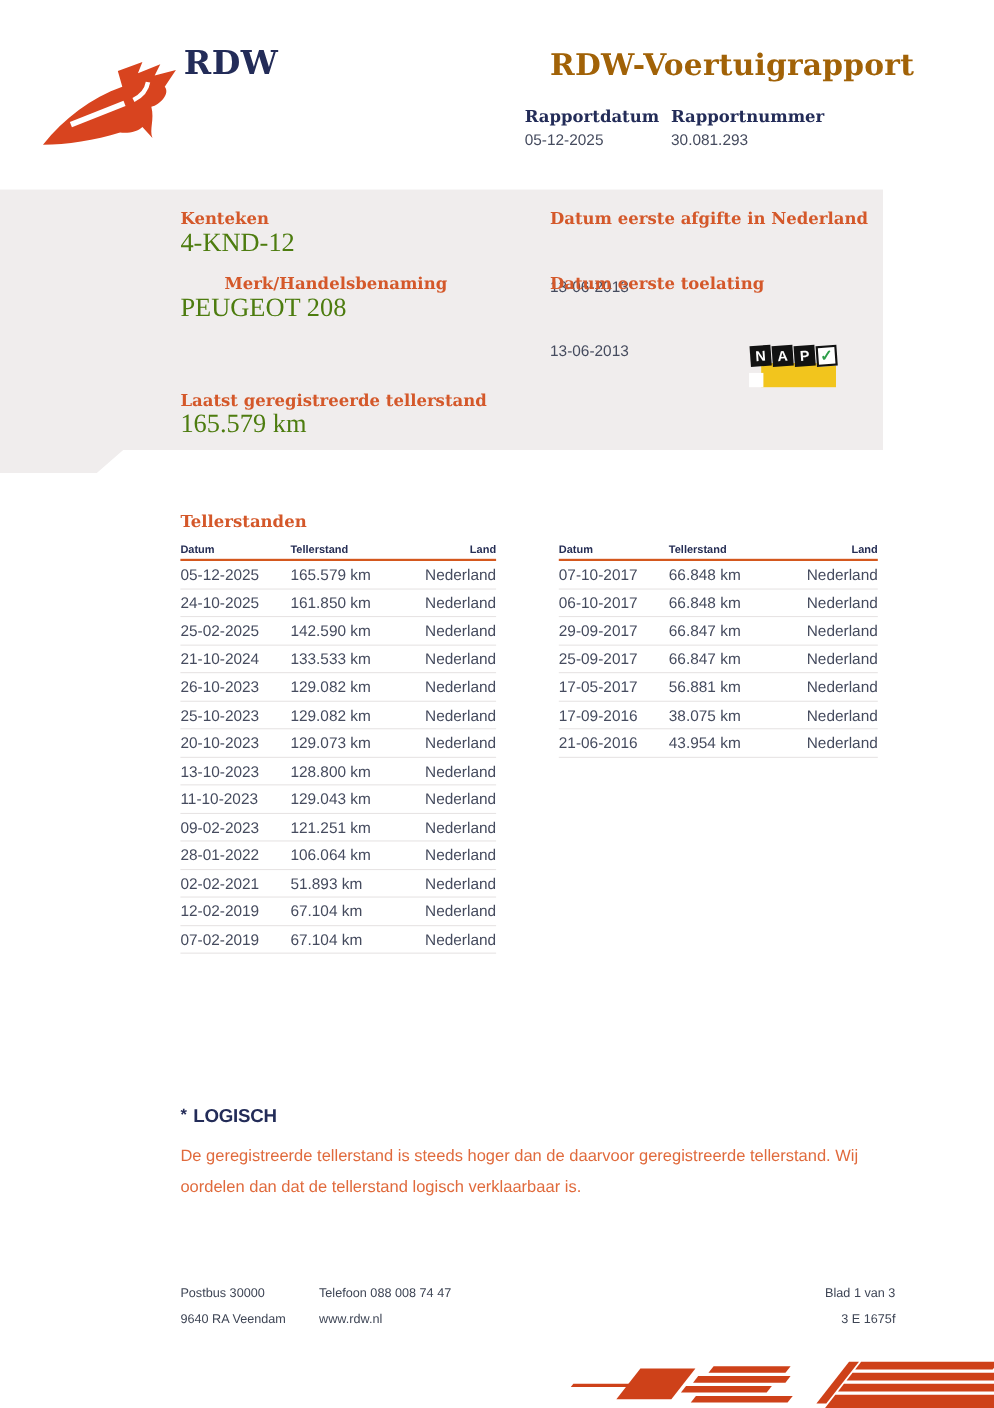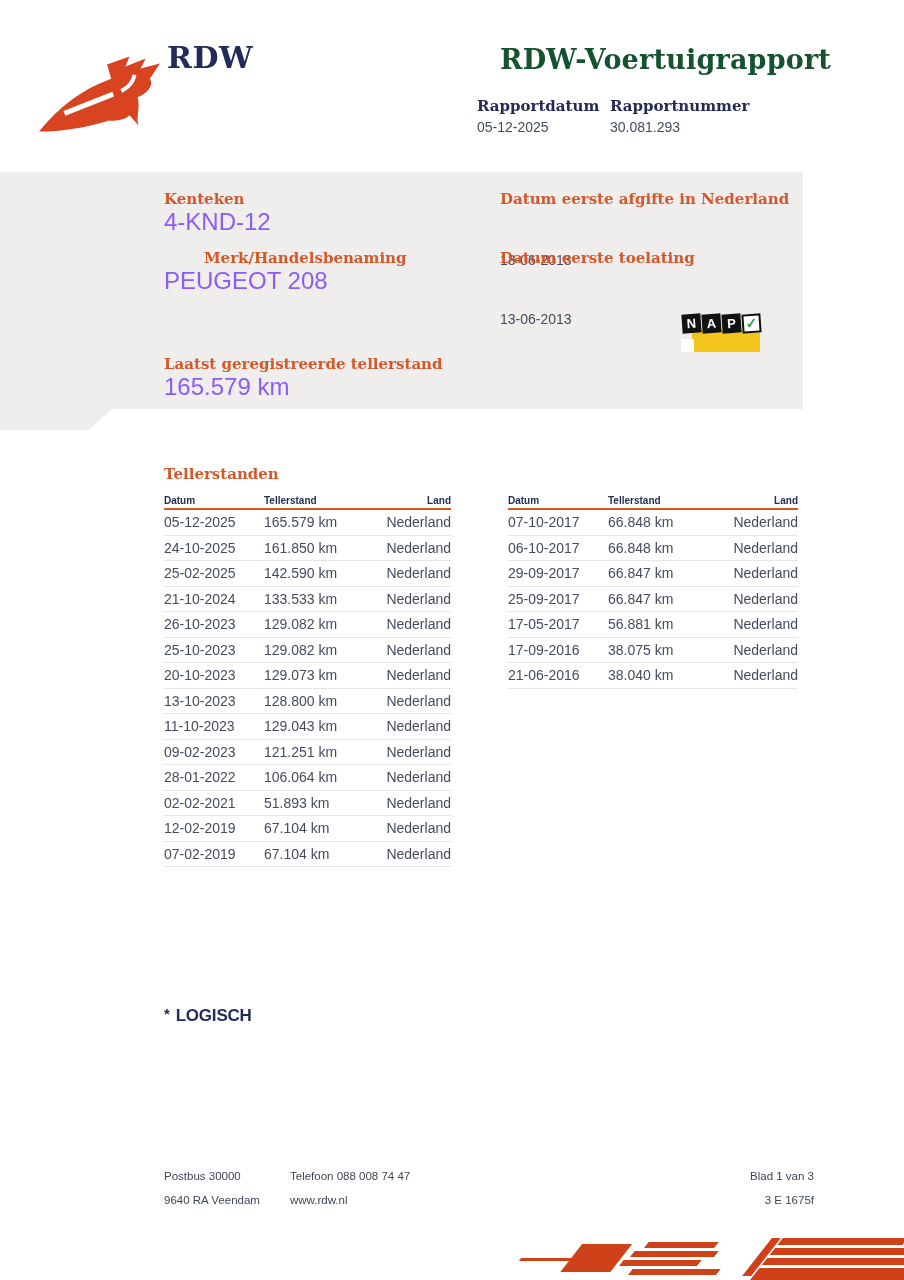--- a/index.html
+++ b/index.html
@@ -10,42 +10,42 @@
   
   .logo-feather{position:absolute;left:36px;top:48px;width:128px;height:90px;}
   .logo-text{
     position:absolute;left:167px;top:40px;
     font-family:"DejaVu Serif",serif;font-weight:600;font-size:30px;
     color:#232C58;letter-spacing:0.5px;
   }
   .doc-title{
     position:absolute;left:500px;top:44px;
     font-family:"DejaVu Serif",serif;font-weight:600;font-size:27px;
-    color:#14532d;letter-spacing:0.2px;
+    color:#a16207;letter-spacing:0.2px;
   }
   .rep-label{
     position:absolute;top:97px;
     font-family:"DejaVu Serif",serif;font-weight:700;font-size:15px;color:#232C58;
   }
   .rep-value{
     position:absolute;top:119px;font-size:14px;color:#454B5E;
   }
   .x-date{left:477px;} .x-num{left:610px;}
   
   .hero{
     position:absolute;left:0;top:172px;width:803px;height:258px;background:#F0EDED;
     clip-path:polygon(0 0,100% 0,100% 237px,112px 237px,88px 258px,0 258px);
   }
   .olabel{
     position:absolute;font-family:"DejaVu Serif",serif;font-weight:700;
     font-size:15px;color:#D4582A;
   }
   .bigval{
-    position:absolute;font-family:Liberation Sans, sans-serif;font-weight:500;
-    font-size:24px;color:#8b5cf6;
+    position:absolute;font-family:Liberation Serif, serif;font-weight:500;
+    font-size:24px;color:#4d7c0f;
   }
   .smallval{position:absolute;font-size:14px;color:#454B5E;margin-top:40px;}
   .verdict{
     position:absolute;left:500px;top:316px;
     font-weight:700;font-size:23px;color:#232C58;line-height:35px;letter-spacing:-0.3px;
   }
   
   .nap{position:absolute;left:680px;top:310px;width:84px;height:48px;}
   .nap-yellow{position:absolute;left:12px;top:20px;width:68px;height:22px;background:#F2C51D;}
   .nap-wsq{position:absolute;left:1px;top:29px;width:13px;height:13px;background:#ffffff;}
@@ -274,29 +274,30 @@
         </div>
 
         <div class="trow">
           <span class="c-datum">17-09-2016</span>
           <span class="c-tell">38.075 km</span>
           <span class="c-land">Nederland</span>
         </div>
 
         <div class="trow">
           <span class="c-datum">21-06-2016</span>
-          <span class="c-tell">38.040 km</span>
+          <span class="c-tell">43.954 km</span>
           <span class="c-land">Nederland</span>
         </div>
       </div>
   </div>
 
   <div class="footnote-title">
     <span class="marker">*</span><span>LOGISCH</span>
   </div>
+  <div class="footnote-text">De geregistreerde tellerstand is steeds hoger dan de daarvoor geregistreerde tellerstand. Wij oordelen dan dat de tellerstand logisch verklaarbaar is.</div>
 
   <div class="ft fy1 fx1">Postbus 30000</div>
   <div class="ft fy1 fx2">Telefoon 088 008 74 47</div>
   <div class="ft fy1 r">Blad 1 van 3</div>
   <div class="ft fy2 fx1">9640 RA Veendam</div>
   <div class="ft fy2 fx2">www.rdw.nl</div>
   <div class="ft fy2 r">3 E 1675f</div>
 
   <svg class="bottom-art" viewBox="0 0 390 46" xmlns="http://www.w3.org/2000/svg" preserveAspectRatio="none">
     <g fill="#CE4119" transform="skewX(-38)">

